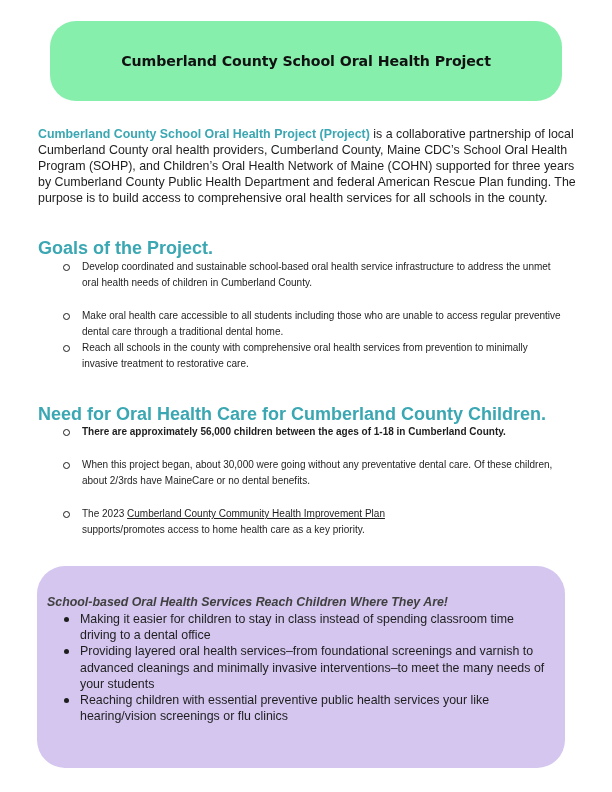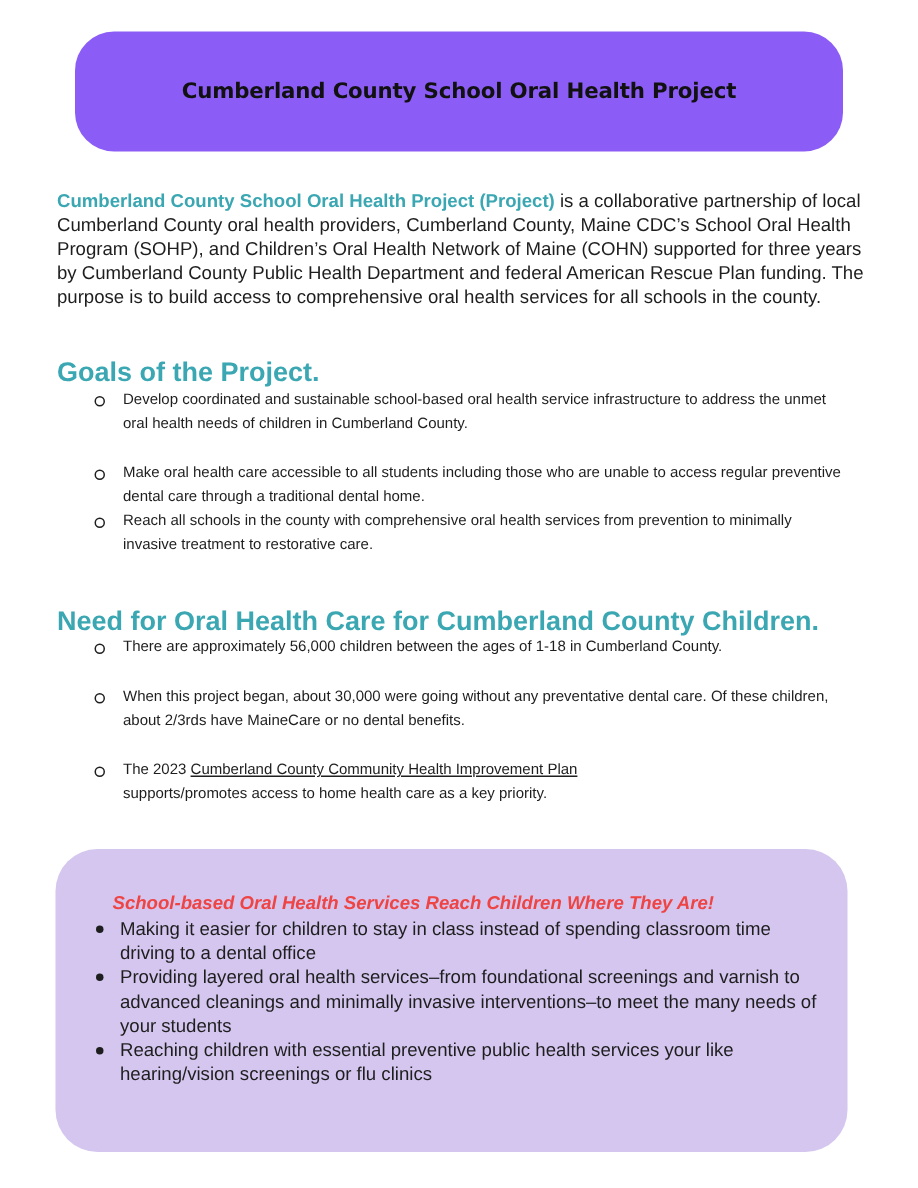--- a/index.html
+++ b/index.html
@@ -2,21 +2,21 @@
 <html><head>
 <meta charset="utf-8">
 <style>
   html, body { margin: 0; padding: 0; }
   body {
     width: 612px; height: 792px; background: #ffffff; position: relative; overflow: hidden;
     font-family: "Liberation Sans", sans-serif; color: #1e1e1e;
   }
   .header-box {
     position: absolute; left: 50px; top: 21px; width: 512px; height: 80px;
-    background: #8b5cf6; border-radius: 26px;
+    background: #86efac; border-radius: 26px;
     display: flex; align-items: center; justify-content: center;
   }
   .header-title {
     font-family: "DejaVu Sans", sans-serif; font-weight: bold; font-size: 14.2px;
     color: #111111; letter-spacing: -0.1px;
   }
   .intro {
     position: absolute; left: 38px; top: 126px; width: 540px;
     font-size: 12.4px; line-height: 16px; margin: 0;
   }
@@ -34,22 +34,22 @@
   ul.circle-list li .marker {
     position: absolute; left: 1px; top: 5px; width: 5px; height: 5px;
     border: 1.2px solid #1e1e1e; border-radius: 50%;
   }
   .u { text-decoration: underline; }
   .purple-box {
     position: absolute; left: 37px; top: 566px; width: 528px; height: 202px;
     background: #d4c6ef; border-radius: 28px;
   }
   .purple-heading {
-    position: absolute; left: 75px; top: 594px; font-size: 12.4px; font-weight: bold; font-style: italic;
-    color: #ef4444; margin: 0; line-height: 16px;
+    position: absolute; left: 47px; top: 594px; font-size: 12.4px; font-weight: bold; font-style: italic;
+    color: #404040; margin: 0; line-height: 16px;
   }
   ul.disc-list {
     position: absolute; left: 62px; top: 611px; width: 490px; margin: 0; padding: 0; list-style: none;
   }
   ul.disc-list li {
     position: relative; padding-left: 18px; font-size: 12.4px; line-height: 16.2px;
   }
   ul.disc-list li .dot {
     position: absolute; left: 2px; top: 6px; width: 5px; height: 5px; background: #1e1e1e; border-radius: 50%;
   }
@@ -76,21 +76,21 @@
   </li>
   <li style="margin-bottom:17px;">
     <span class="marker"></span>
     <span>Reach all schools in the county with comprehensive oral health services from prevention to minimally invasive treatment to restorative care.</span>
   </li>
 </ul>
 
 <h2 class="section-heading" style="top:406px;">Need for Oral Health Care for Cumberland County Children.</h2>
 
 <ul class="circle-list" style="top:424px;">
-  <li style="margin-bottom:17px;">
+  <li style="margin-bottom:17px;font-weight:bold;">
     <span class="marker"></span>
     <span>There are approximately 56,000 children between the ages of 1-18 in Cumberland County.</span>
   </li>
   <li style="margin-bottom:17px;">
     <span class="marker"></span>
     <span>When this project began, about 30,000 were going without any preventative dental care. Of these children, about 2/3rds have MaineCare or no dental benefits.</span>
   </li>
   <li>
     <span class="marker"></span>
     <span>The 2023 </span><span class="u">Cumberland County Community Health Improvement Plan</span><br><span> supports/promotes access to home health care as a key priority.</span>

